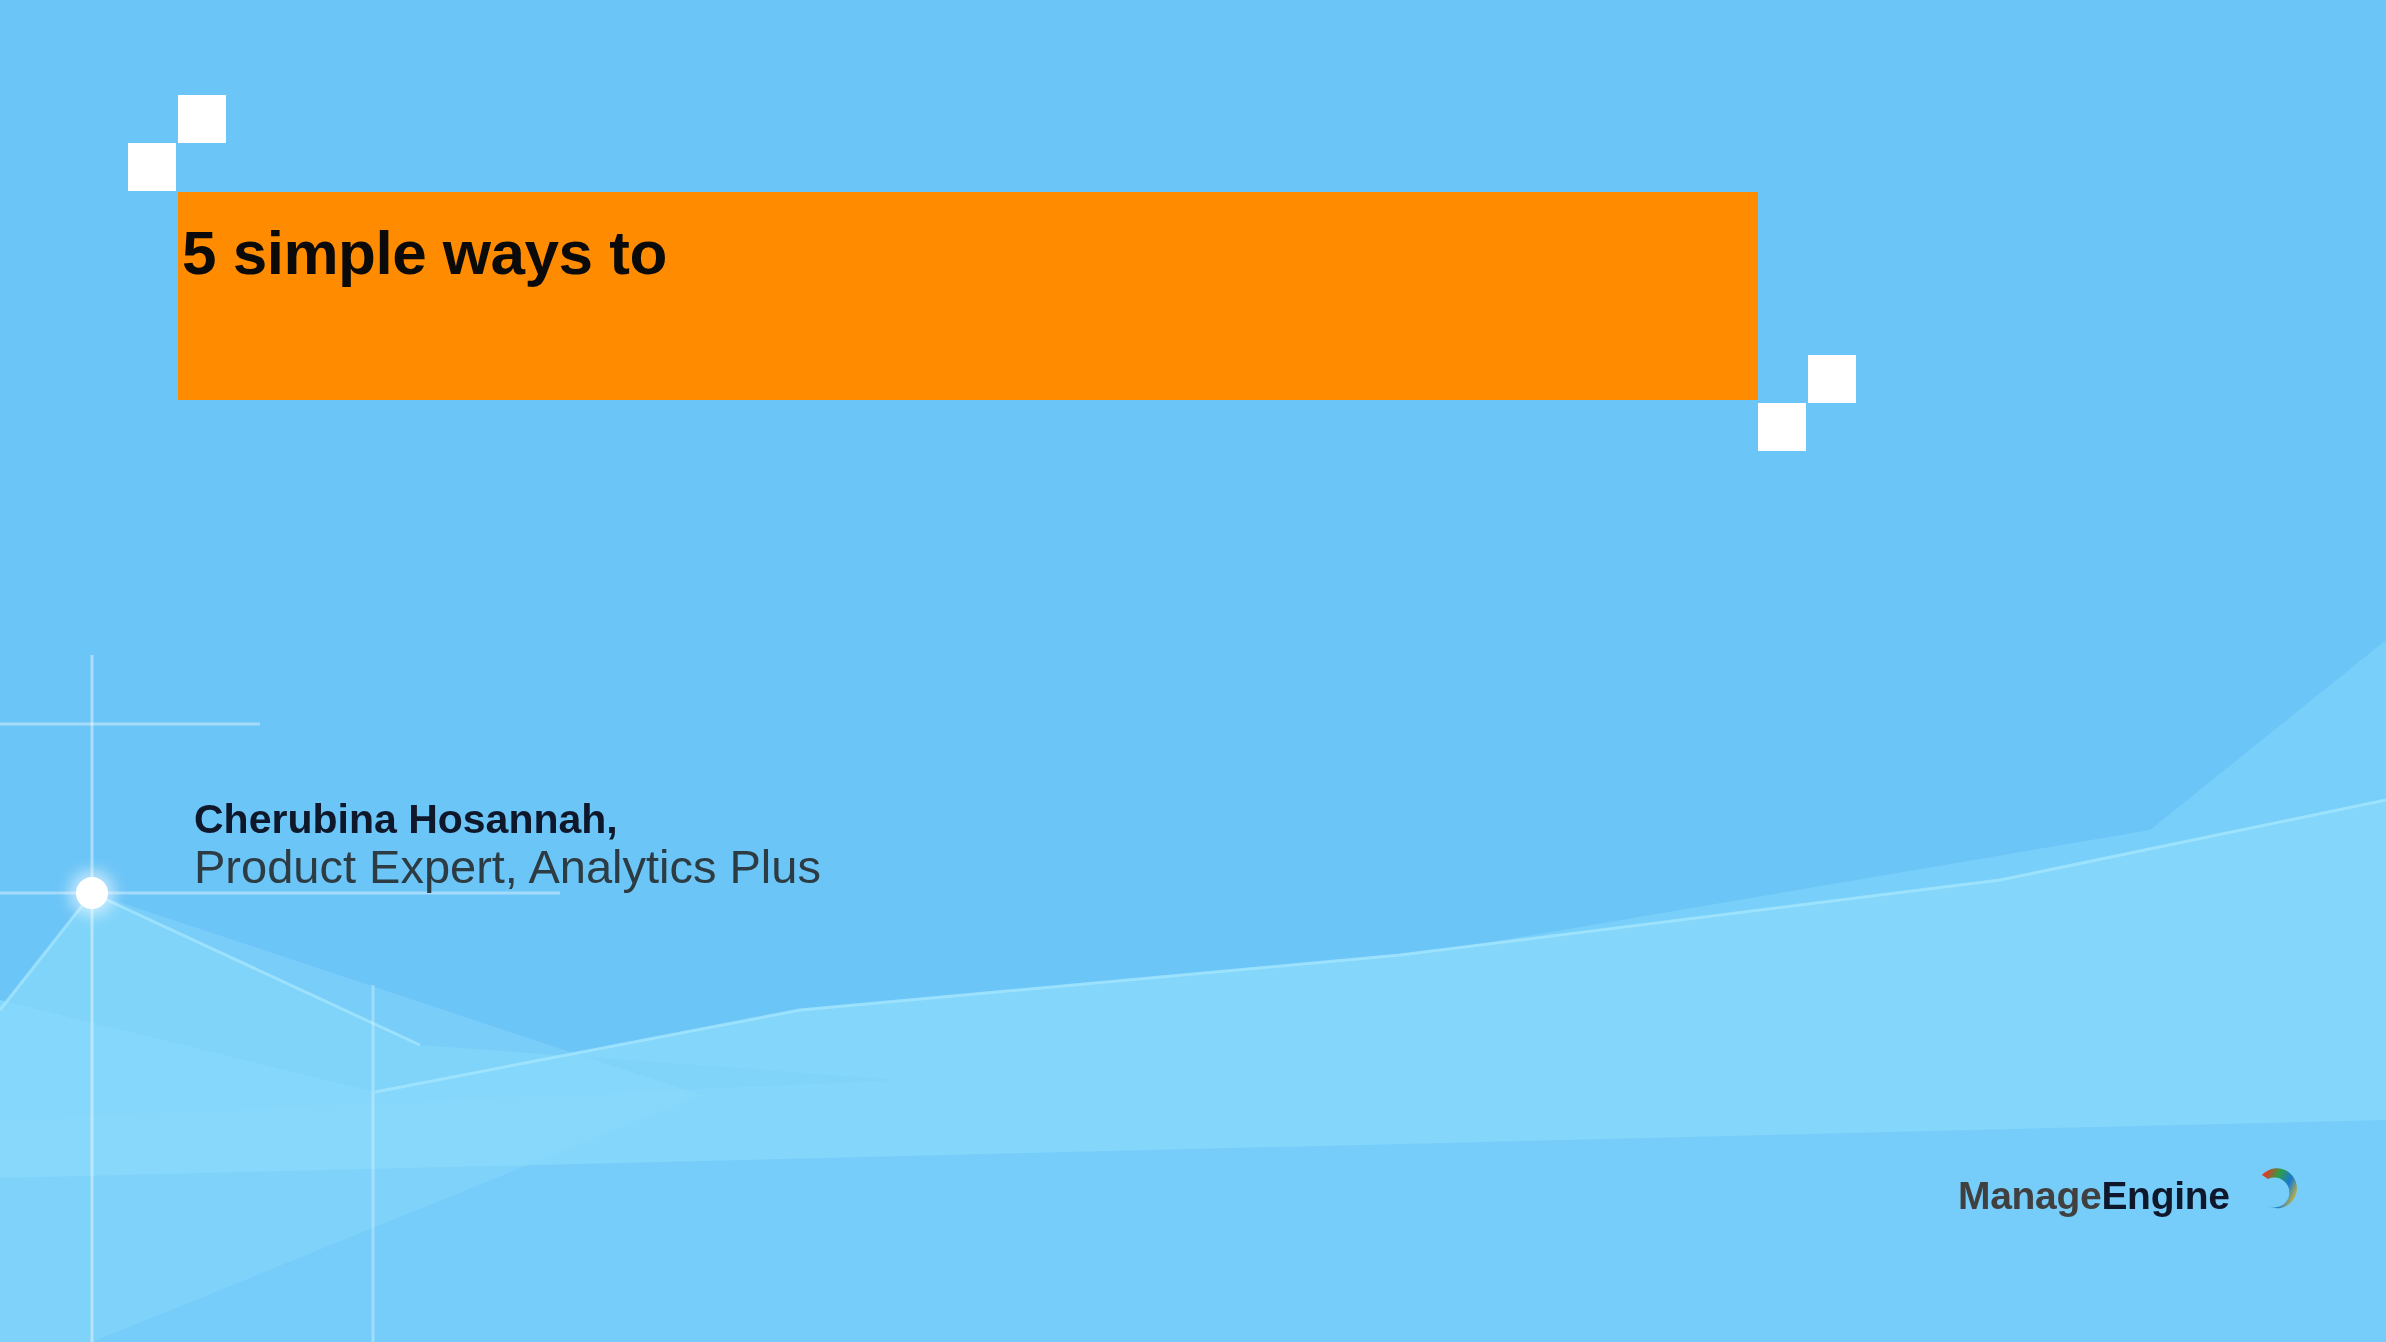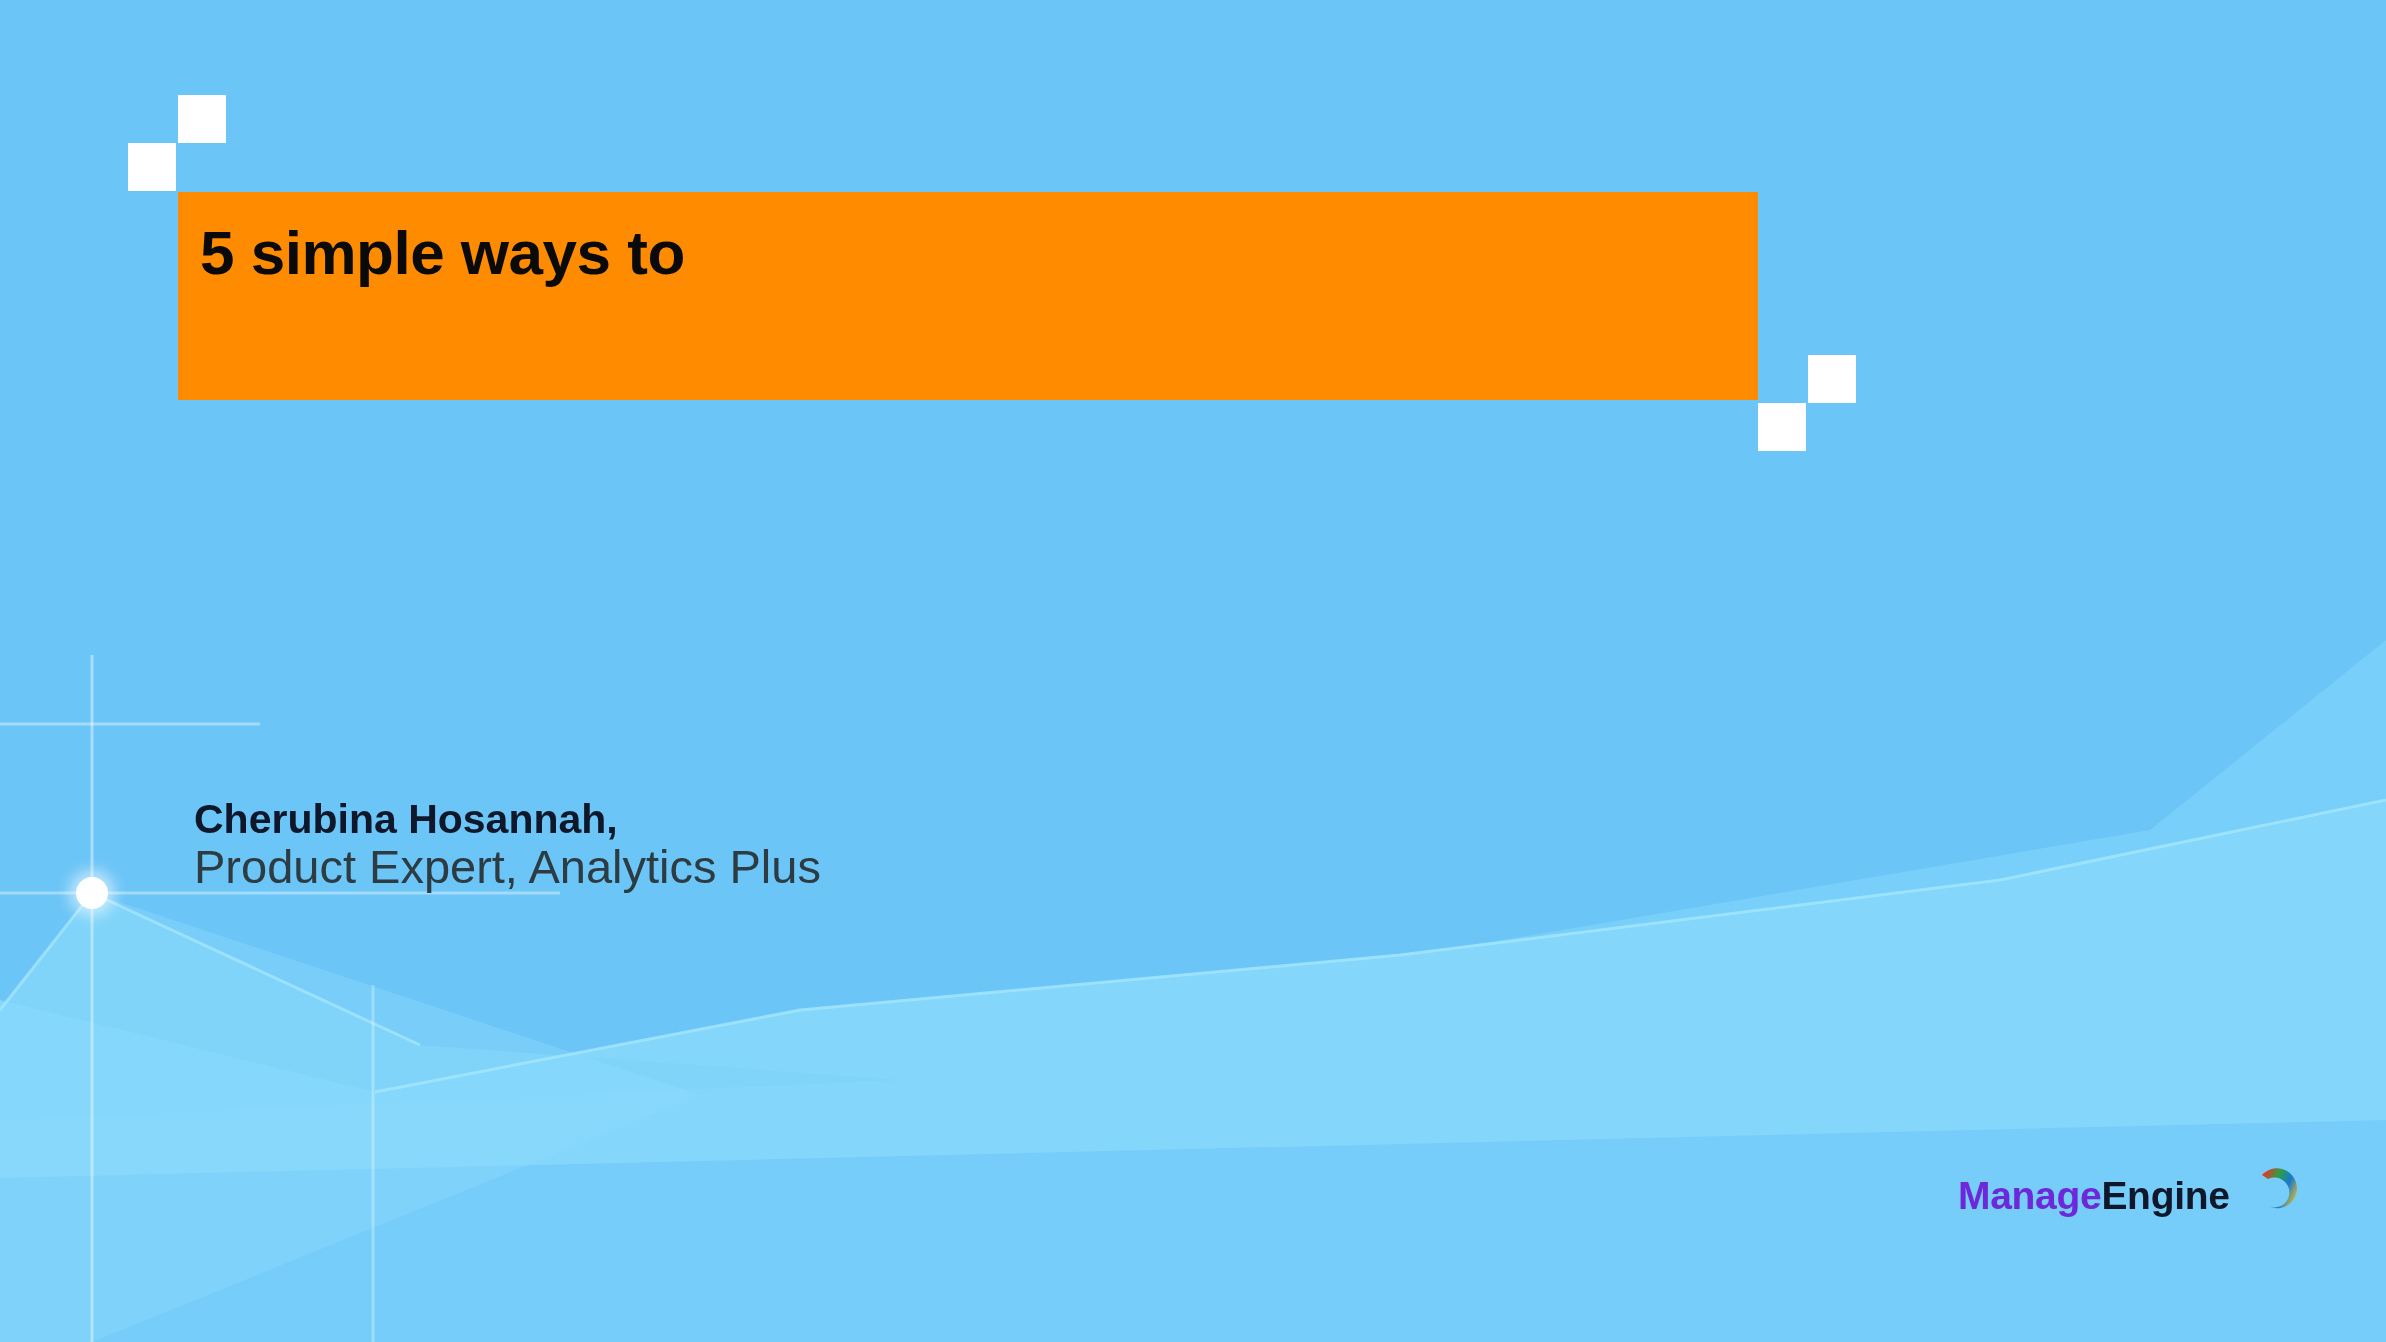--- a/index.html
+++ b/index.html
@@ -38,21 +38,21 @@
 
   
   #title-bar {
     position: absolute;
     left: 178px;
     top: 192px;
     width: 1580px;
     height: 208px;
     background: #ff8c00;
     box-sizing: border-box;
-    padding: 14px 0 0 22px;
+    padding: 14px 0 0 4px;
   }
   .title-line {
     color: #0a0a0a;
     font-size: 62px;
     font-weight: 700;
     line-height: 94px;
     letter-spacing: -0.5px;
     white-space: nowrap;
   }
 
@@ -87,21 +87,21 @@
   }
   .logo-row-1 {
     position: relative;
     height: 56px;
     white-space: nowrap;
     line-height: 56px;
   }
   .me-manage {
     font-size: 39px;
     font-weight: 700;
-    color: #6d28d9;
+    color: #404040;
     letter-spacing: -0.3px;
   }
   .me-engine {
     font-size: 39px;
     font-weight: 700;
     color: #0f172a;
     letter-spacing: -0.3px;
   }
   .me-swoosh {
     position: absolute;

